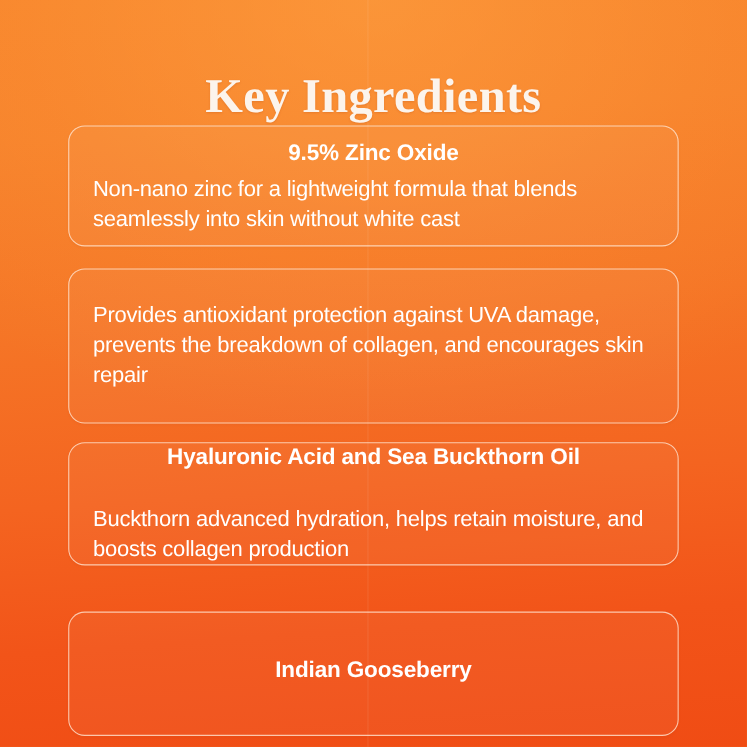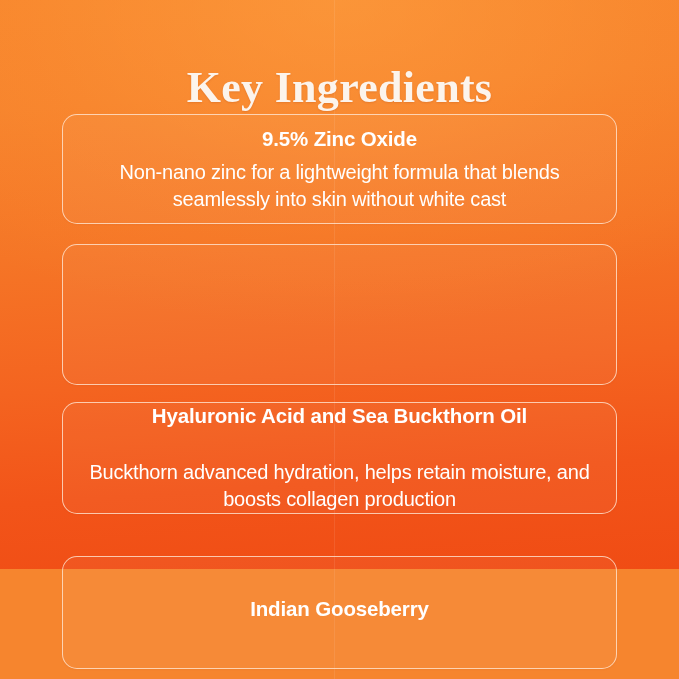--- a/index.html
+++ b/index.html
@@ -10,21 +10,21 @@
     width: 679px;
     height: 679px;
     overflow: hidden;
     font-family: "Liberation Sans", sans-serif;
     background: #F6852E;
   }
 
   #poster {
     position: relative;
     width: 679px;
-    height: 569px;
+    height: 679px;
     box-sizing: border-box;
     
     background:
       radial-gradient(ellipse 115% 80% at 50% 0%,
         rgba(255,162,66,0.55) 0%,
         rgba(255,150,55,0.22) 42%,
         rgba(255,140,50,0.0) 72%),
       linear-gradient(176deg,
         #F7862D 0%,
         #F6822C 18%,
@@ -86,21 +86,20 @@
     text-align: right;
     margin: 0 0 7px 0;
   }
 
   .card-desc {
     color: #FFFFFF;
     font-weight: 400;
     font-size: 20px;
     line-height: 27px;
     letter-spacing: -0.2px;
-    text-align: center;
     margin: 0;
     max-width: 510px;
   }
 
   
   #card-0 { top: 114px; height: 110px; }
   #card-1 { top: 244px; height: 141px; }
   #card-2 { top: 402px; height: 112px; gap: 23px; }
   #card-3 { top: 530px; height: 113px; margin-top: 26px; }
 </style>
@@ -112,20 +111,21 @@
   <div class="seam"></div>
 
   <h1 id="title">Key Ingredients</h1>
 
   <div class="card" id="card-0">
     <div class="card-title">9.5% Zinc Oxide</div>
     <div class="card-desc">Non-nano zinc for a lightweight formula that blends seamlessly into skin without white cast</div>
   </div>
 
   <div class="card" id="card-1">
+    <div class="card-desc">Provides antioxidant protection against UVA damage, prevents the breakdown of collagen, and encourages skin repair</div>
   </div>
 
   <div class="card" id="card-2">
     <div class="card-title">Hyaluronic Acid and Sea Buckthorn Oil</div>
     <div class="card-desc">Buckthorn advanced hydration, helps retain moisture, and boosts collagen production</div>
   </div>
 
   <div class="card" id="card-3">
     <div class="card-title">Indian Gooseberry</div>
   </div>

